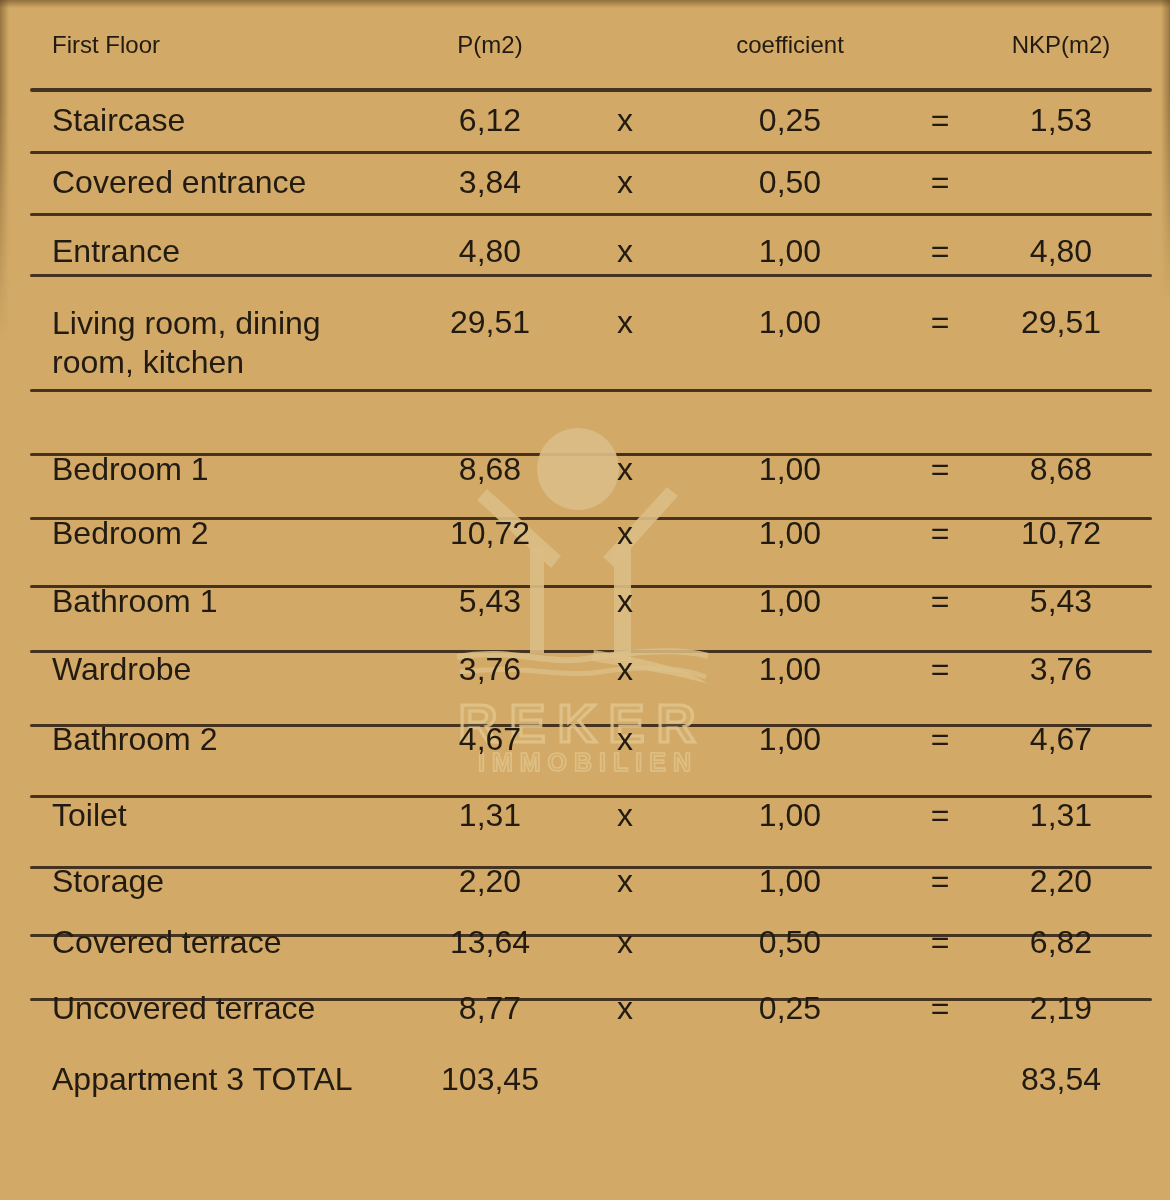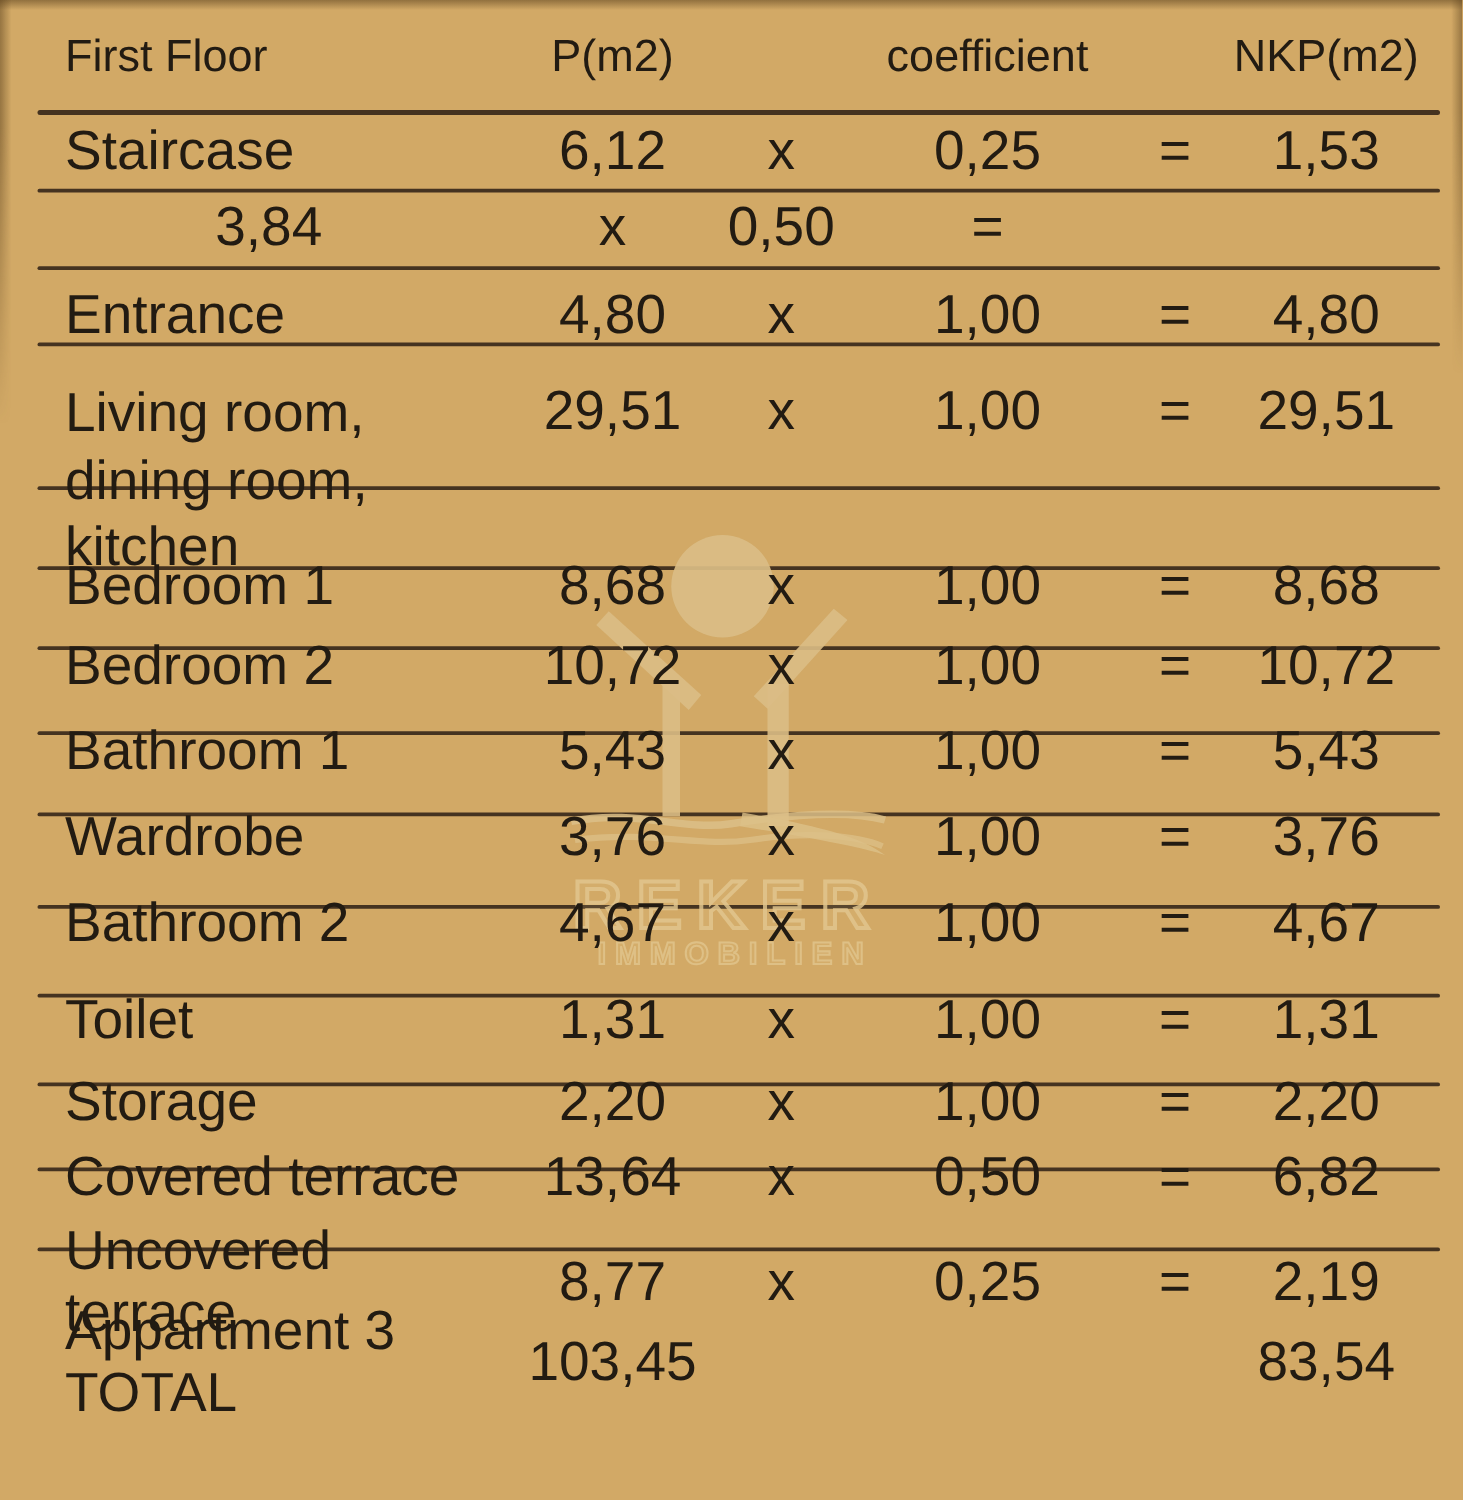--- a/index.html
+++ b/index.html
@@ -20,27 +20,27 @@
 
   
   .watermark{position:absolute;left:0;top:0;z-index:2;pointer-events:none;}
 
   
   .tbl{position:absolute;left:30px;top:0;width:1122px;z-index:3;}
   .row{
     display:grid;
     grid-template-columns:370px 180px 90px 240px 60px 182px;
     align-items:center;
-    font-size:44px;
+    font-size:32px;
   }
   .row .c-name{padding-left:22px;text-align:left;}
   .row .c-p,.row .c-x,.row .c-coeff,.row .c-eq,.row .c-nkp{text-align:center;}
   .row.toprow{align-items:start;padding-top:14px;}
   .row.toprow .c-name{line-height:1.22;}
-  .header-row{font-size:36px;}
+  .header-row{font-size:24px;}
 
   
   .edge{position:absolute;z-index:4;pointer-events:none;}
   .edge-top{top:0;left:0;right:0;height:8px;
     background:linear-gradient(to bottom, rgba(92,66,30,.55), rgba(92,66,30,0));}
   .edge-left{top:0;left:0;width:9px;height:340px;
     background:linear-gradient(to right, rgba(92,66,30,.5), rgba(92,66,30,0));
     -webkit-mask-image:linear-gradient(to bottom,#000 30%,transparent);
     mask-image:linear-gradient(to bottom,#000 30%,transparent);}
   .edge-right{top:0;right:0;width:9px;height:300px;
@@ -97,20 +97,21 @@
     <div class="row" style="height:61px">
       <div class="c-name">Staircase</div>
       <div class="c-p">6,12</div>
       <div class="c-x">x</div>
       <div class="c-coeff">0,25</div>
       <div class="c-eq">=</div>
       <div class="c-nkp">1,53</div>
     </div>
 
     <div class="row" style="height:62px">
+      <div class="c-name">Covered entrance</div>
       <div class="c-p">3,84</div>
       <div class="c-x">x</div>
       <div class="c-coeff">0,50</div>
       <div class="c-eq">=</div>
     </div>
 
     <div class="row" style="height:77px">
       <div class="c-name">Entrance</div>
       <div class="c-p">4,80</div>
       <div class="c-x">x</div>

